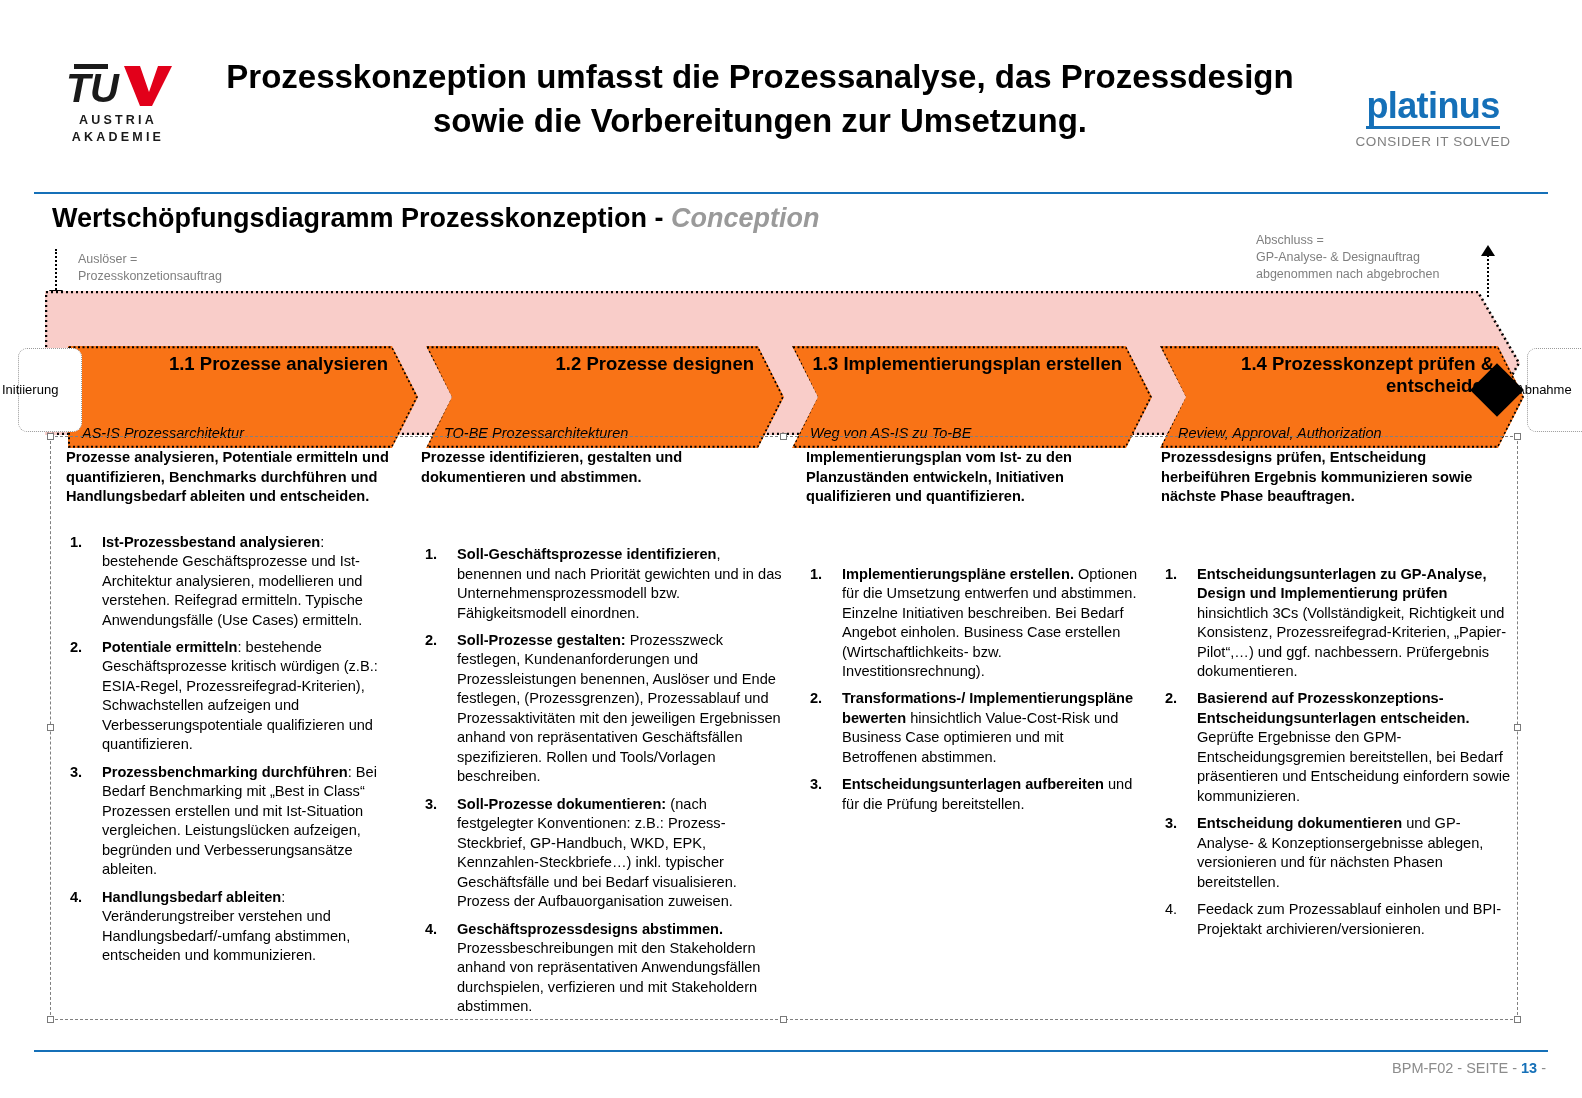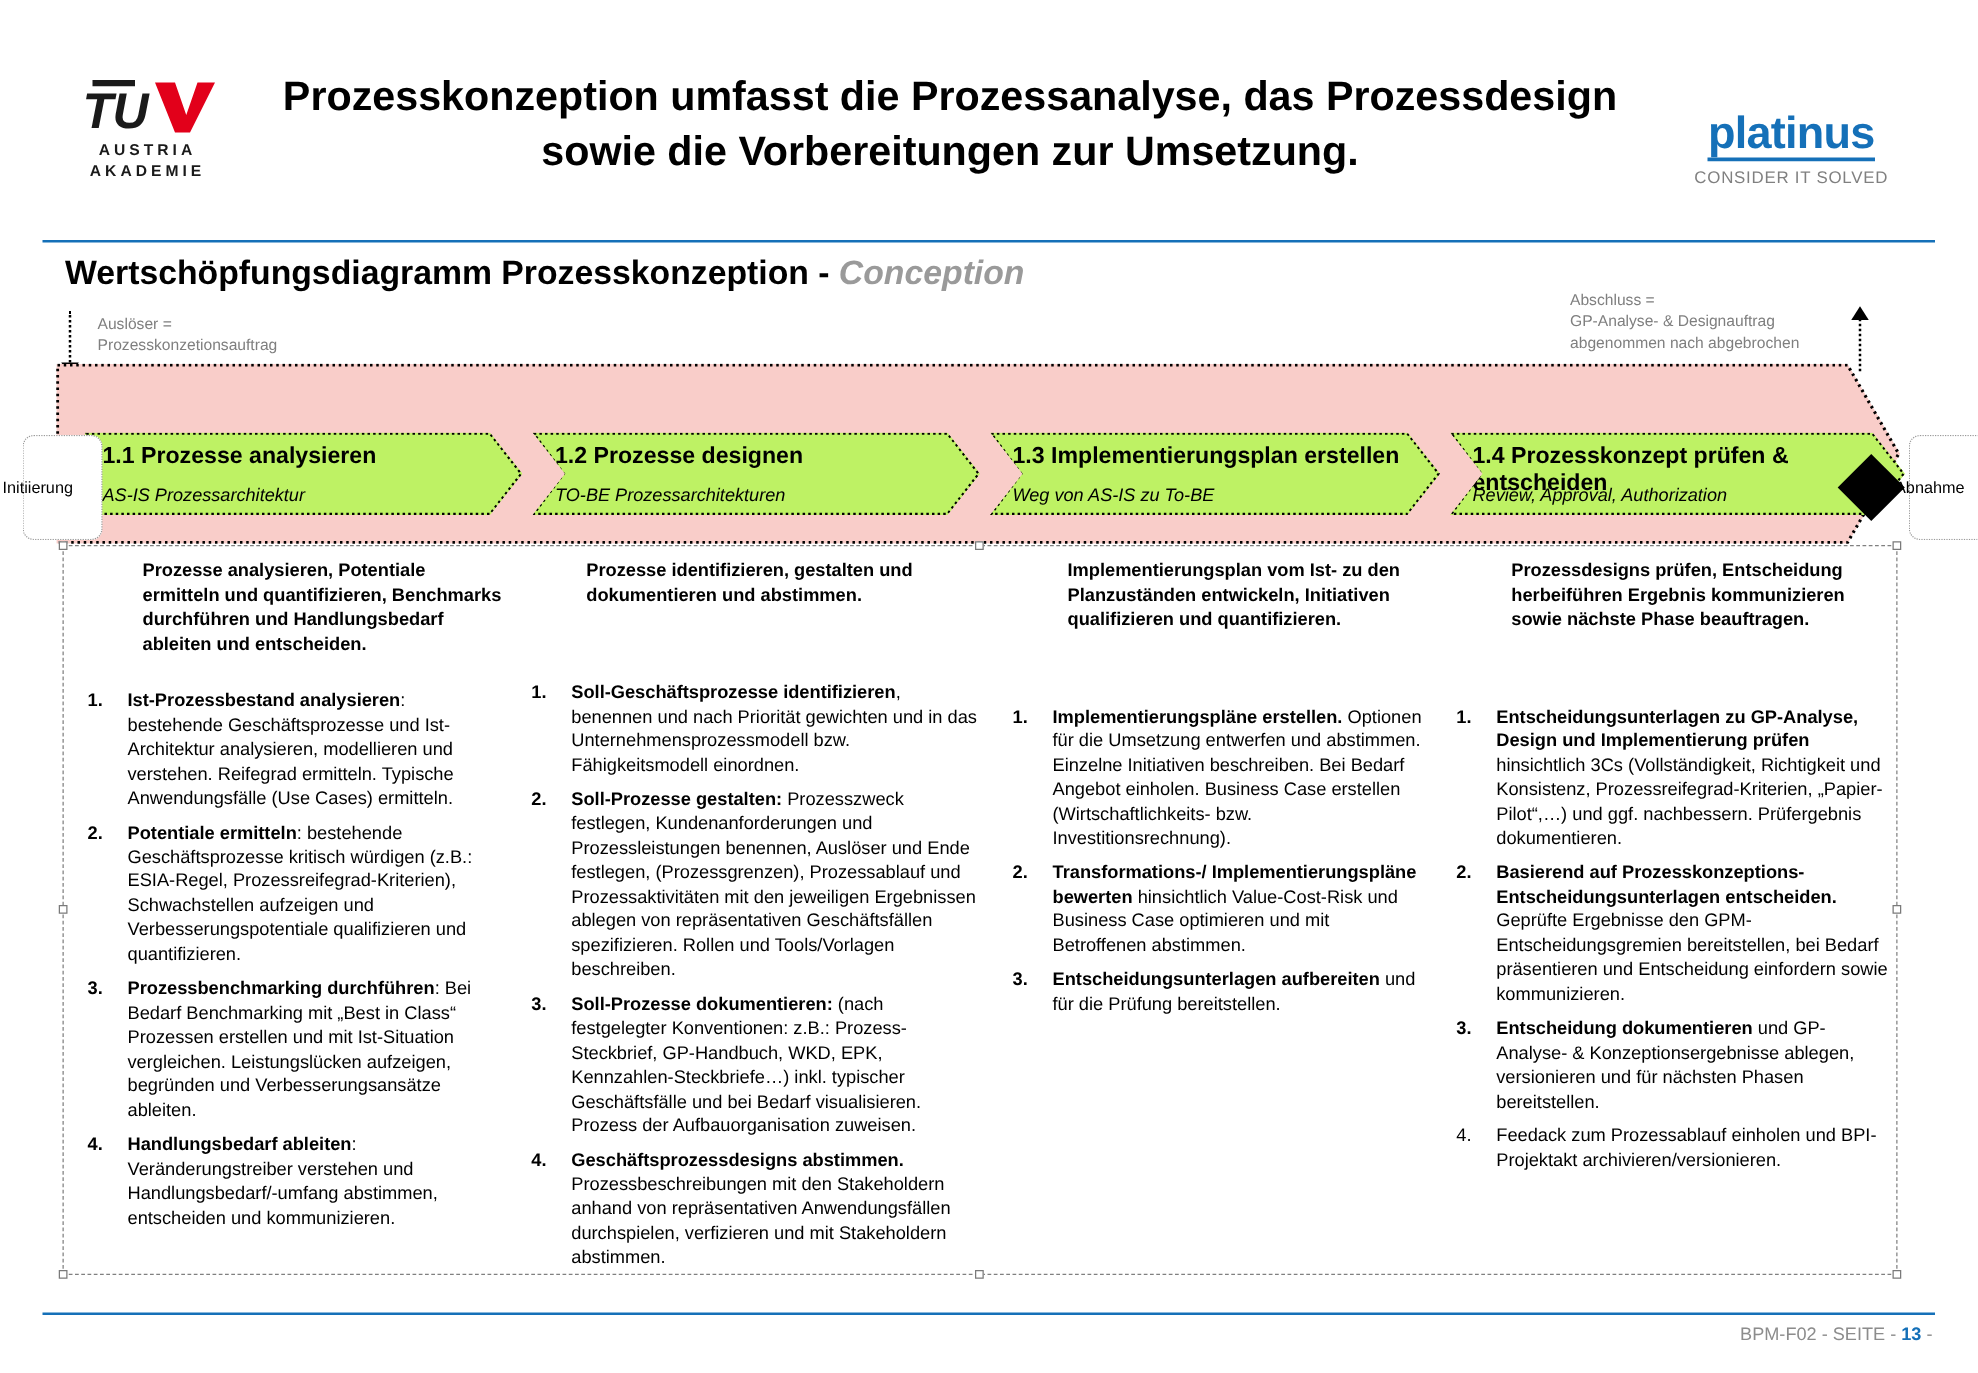--- a/index.html
+++ b/index.html
@@ -81,24 +81,25 @@
   .band-border-svg { position: absolute; inset: 0; width: 100%; height: 100%; }
   .band-title {
     position: absolute; left: 26px; top: 10px;
     font-size: 20.5px; font-weight: bold; color: #000; white-space: nowrap;
   }
   .band-title .tag { color: #d03a2e; font-style: italic; font-weight: normal; }
 
   
   .steps { position: absolute; left: 68px; top: 346px; width: 1440px; height: 86px; }
   .step {
-    position: absolute; top: 0; height: 66px;
-    background: #bef264;
+    position: absolute; top: 0; height: 102px;
+    background: #f97316;
     clip-path: polygon(0 0, calc(100% - 26px) 0, 100% 50%, calc(100% - 26px) 100%, 0 100%, 26px 50%);
     padding: 7px 30px 6px 18px;
+    text-align: right;
   }
   .step.first { clip-path: polygon(0 0, calc(100% - 26px) 0, 100% 50%, calc(100% - 26px) 100%, 0 100%); padding-left: 14px;}
   .step-svg { position: absolute; inset: 0; width: 100%; height: 100%; }
   .step-name {
     position: relative; font-size: 18.5px; font-weight: bold; color: #000;
     line-height: 1.17;
   }
   .step-sub {
     position: absolute; left: 18px; bottom: 7px; font-size: 14.5px;
     font-style: italic; color: #000;
@@ -136,21 +137,20 @@
     display: flex; gap: 0;
   }
   .col { position: relative; }
   .col.c1 { width: 355px; padding-right: 18px; }
   .col.c2 { width: 385px; padding-right: 22px; }
   .col.c3 { width: 355px; padding-right: 20px; }
   .col.c4 { width: 350px; }
   .col-head {
     font-size: 14.6px; font-weight: bold; color: #000; line-height: 1.34;
     margin-bottom: 10px;
-    margin-left: 48px;
   }
   .col.c1 .col-head { margin-bottom: 26px; }
   .col.c2 .col-head, .col.c3 .col-head, .col.c4 .col-head { margin-bottom: 58px; }
   ol.items { list-style: none; }
   ol.items li {
     position: relative; padding-left: 36px; font-size: 14.6px;
     color: #000; line-height: 1.335; margin-bottom: 8px;
   }
   ol.items li .num {
     position: absolute; left: 4px; top: 0; font-weight: bold;
@@ -285,21 +285,21 @@
         <li><span class="num">2.</span><b>Potentiale ermitteln</b><span>: bestehende Geschäftsprozesse kritisch würdigen (z.B.: ESIA-Regel, Prozessreifegrad-Kriterien), Schwachstellen aufzeigen und Verbesserungspotentiale qualifizieren und quantifizieren.</span></li>
         <li><span class="num">3.</span><b>Prozessbenchmarking durchführen</b><span>: Bei Bedarf Benchmarking mit „Best in Class“ Prozessen erstellen und mit Ist-Situation vergleichen. Leistungslücken aufzeigen, begründen und Verbesserungsansätze ableiten.</span></li>
         <li><span class="num">4.</span><b>Handlungsbedarf ableiten</b><span>: Veränderungstreiber verstehen und Handlungsbedarf/-umfang abstimmen, entscheiden und kommunizieren.</span></li>
       </ol>
     </div>
 
     <div class="col c2">
       <div class="col-head">Prozesse identifizieren, gestalten und dokumentieren und abstimmen.</div>
       <ol class="items">
         <li><span class="num">1.</span><b>Soll-Geschäftsprozesse identifizieren</b><span>, benennen und nach Priorität gewichten und in das Unternehmensprozessmodell bzw. Fähigkeitsmodell einordnen.</span></li>
-        <li><span class="num">2.</span><b>Soll-Prozesse gestalten:</b><span> Prozesszweck festlegen, Kundenanforderungen und Prozessleistungen benennen, Auslöser und Ende festlegen, (Prozessgrenzen), Prozessablauf und Prozessaktivitäten mit den jeweiligen Ergebnissen ablegen von repräsentativen Geschäftsfällen spezifizieren. Rollen und Tools/Vorlagen beschreiben.</span></li>
+        <li><span class="num">2.</span><b>Soll-Prozesse gestalten:</b><span> Prozesszweck festlegen, Kundenanforderungen und Prozessleistungen benennen, Auslöser und Ende festlegen, (Prozessgrenzen), Prozessablauf und Prozessaktivitäten mit den jeweiligen Ergebnissen anhand von repräsentativen Geschäftsfällen spezifizieren. Rollen und Tools/Vorlagen beschreiben.</span></li>
         <li><span class="num">3.</span><b>Soll-Prozesse dokumentieren:</b><span> (nach festgelegter Konventionen: z.B.: Prozess-Steckbrief, GP-Handbuch, WKD, EPK, Kennzahlen-Steckbriefe…) inkl. typischer Geschäftsfälle und bei Bedarf visualisieren. Prozess der Aufbauorganisation zuweisen.</span></li>
         <li><span class="num">4.</span><b>Geschäftsprozessdesigns abstimmen.</b><span> Prozessbeschreibungen mit den Stakeholdern anhand von repräsentativen Anwendungsfällen durchspielen, verfizieren und mit Stakeholdern abstimmen.</span></li>
       </ol>
     </div>
 
     <div class="col c3">
       <div class="col-head">Implementierungsplan vom Ist- zu den Planzuständen entwickeln, Initiativen qualifizieren und quantifizieren.</div>
       <ol class="items">
         <li><span class="num">1.</span><b>Implementierungspläne erstellen.</b><span> Optionen für die Umsetzung entwerfen und abstimmen. Einzelne Initiativen beschreiben. Bei Bedarf Angebot einholen. Business Case erstellen (Wirtschaftlichkeits- bzw. Investitionsrechnung).</span></li>
         <li><span class="num">2.</span><b>Transformations-/ Implementierungspläne bewerten</b><span> hinsichtlich Value-Cost-Risk und Business Case optimieren und mit Betroffenen abstimmen.</span></li>

